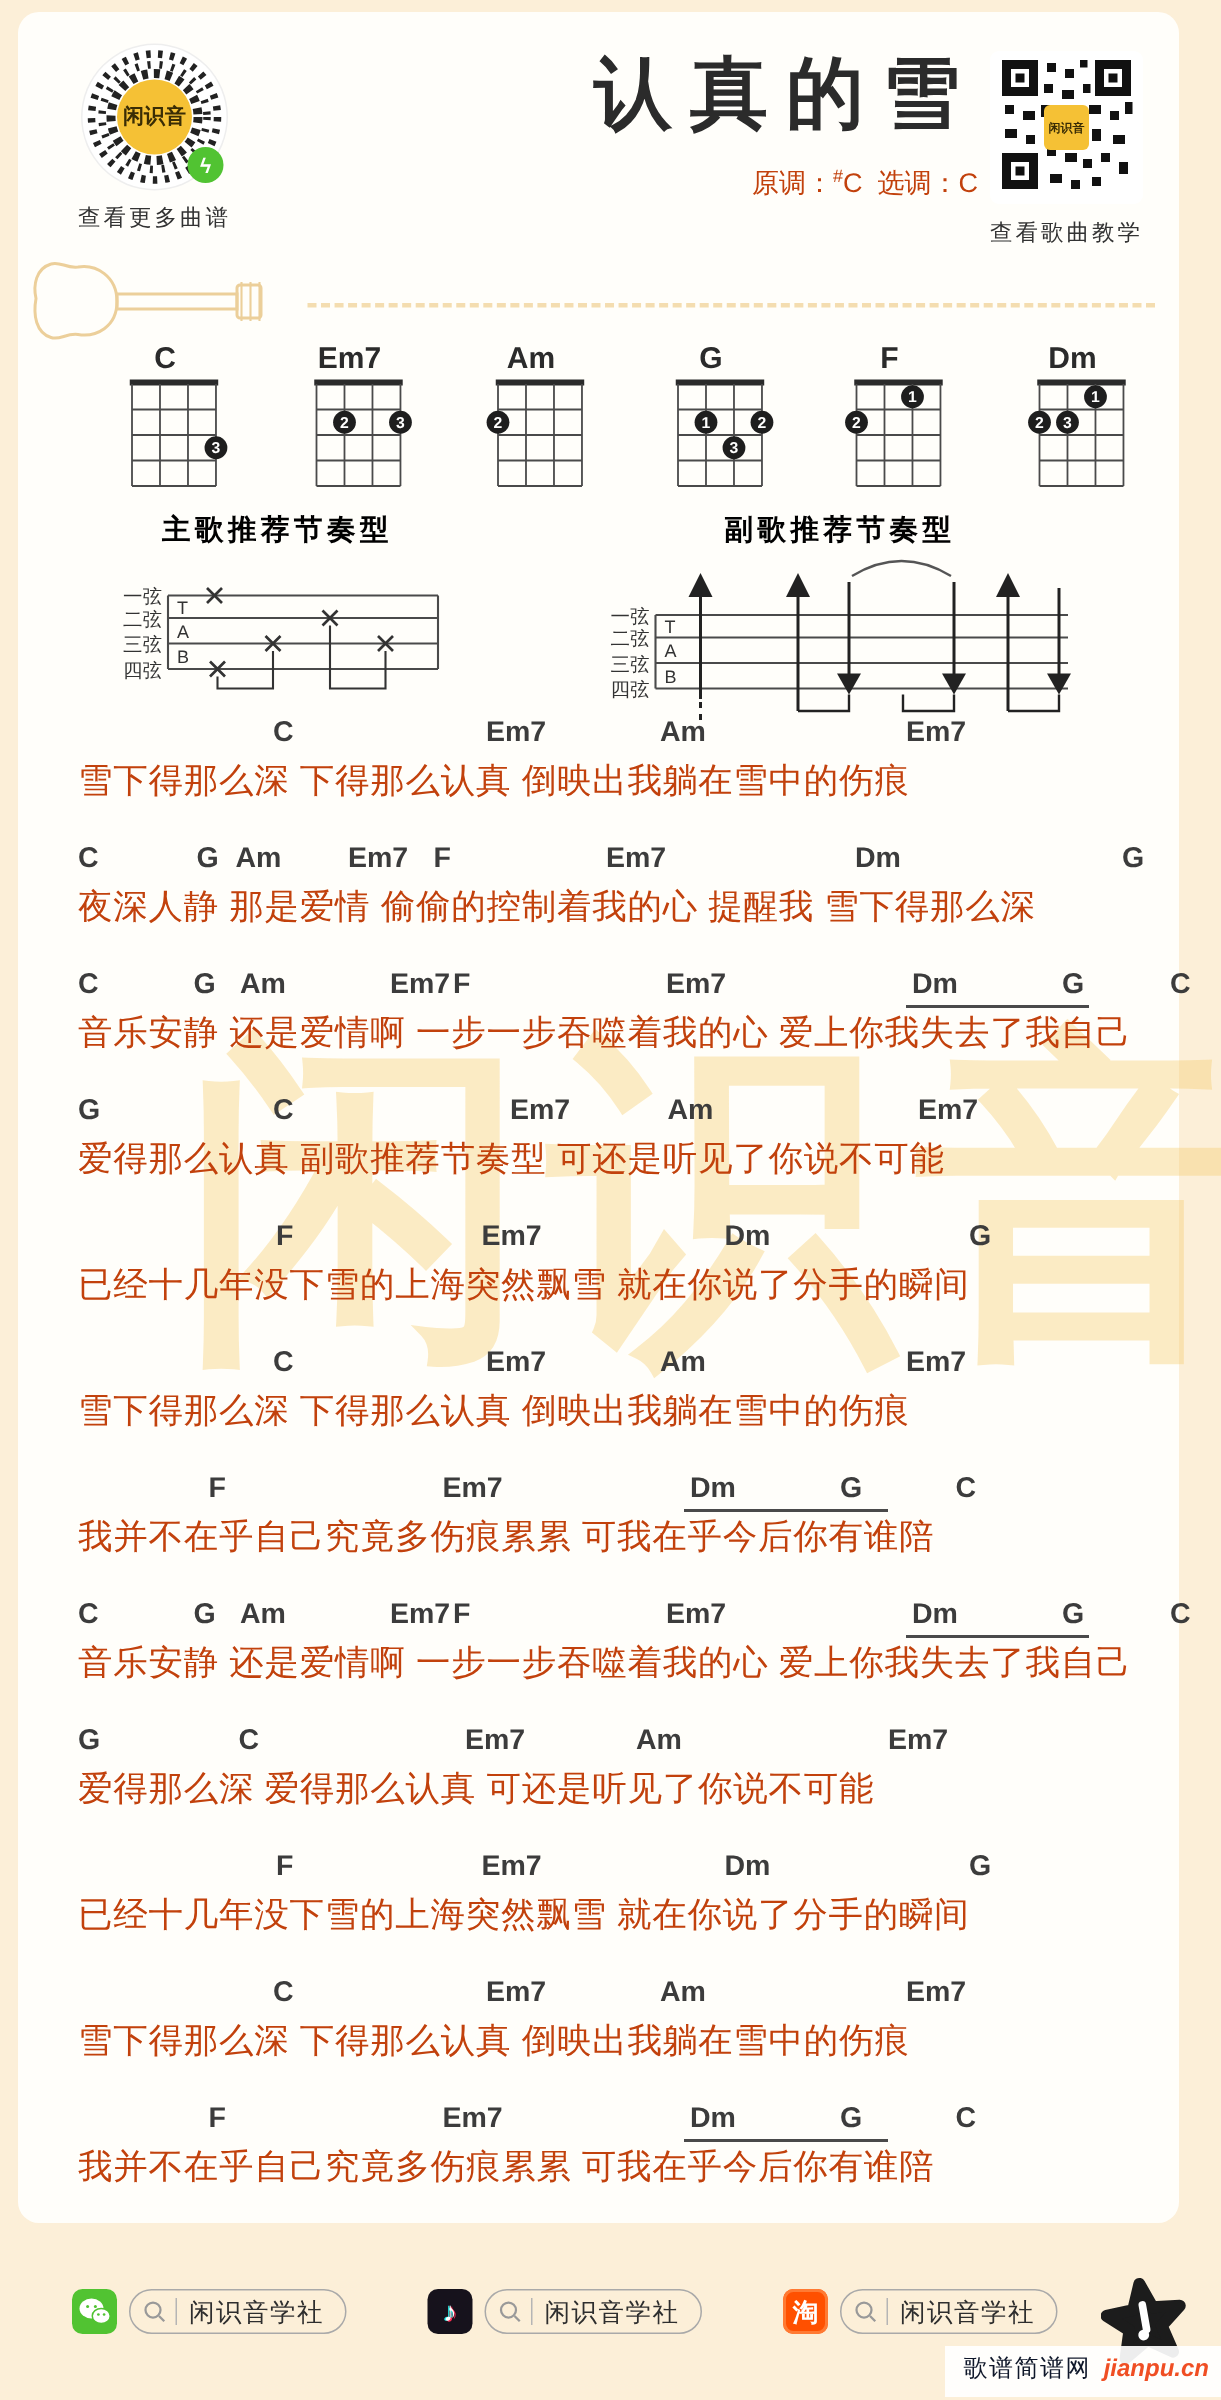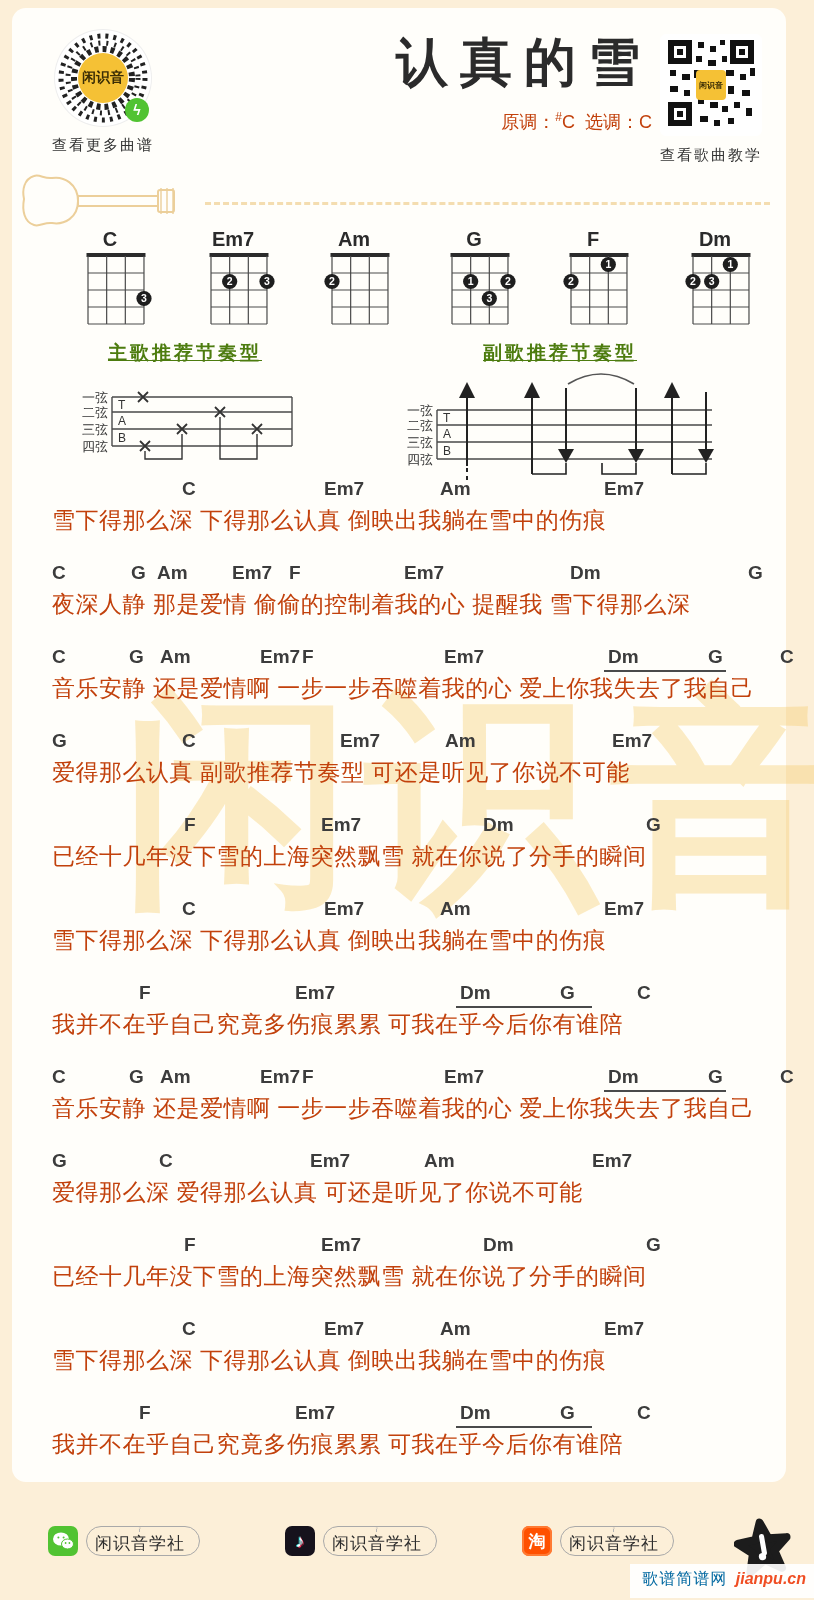--- a/index.html
+++ b/index.html
@@ -28,47 +28,47 @@
   .qr-center{position:absolute;left:36px;top:36px;width:30px;height:30px;background:#f5c135;border-radius:4px;
              display:flex;align-items:center;justify-content:center;font-size:8px;font-weight:700;color:#3a2d05;}
   
   .divider{position:absolute;left:8px;top:158px;width:760px;height:70px;}
   .divider .dash{position:absolute;left:185px;top:36px;width:565px;border-top:3px dashed #f4ddb0;}
   
   .chords-row{position:absolute;left:0;top:220px;width:774px;height:115px;}
   .chord-diagram{position:absolute;width:60px;text-align:center;}
   .cd-name{font-size:20px;font-weight:700;color:#2b2b2b;height:24px;}
   
-  .rhythm-title{font-size:19px;font-weight:700;letter-spacing:3px;color:#4d7c0f;text-align:center;height:26px;text-decoration:underline;}
+  .rhythm-title{font-size:19px;font-weight:700;letter-spacing:3px;color:#000000;text-align:center;height:26px;}
   .rhythm-left{position:absolute;left:38px;top:332px;width:270px;}
   .rhythm-right{position:absolute;left:378px;top:332px;width:340px;}
   .staff-label{font-size:13px;fill:#333;}
   
   .score{position:absolute;left:40px;top:470px;width:730px;}
   .score-line{position:relative;height:59px;margin-bottom:25px;}
   .chord-row{position:relative;height:26px;}
   .chord{position:absolute;top:0;font-size:19px;font-weight:600;color:#3c3c3c;font-family:"Liberation Sans",sans-serif;}
   .chord-ul{position:absolute;top:24px;border-bottom:2px solid #4a4a4a;height:0;}
   .lyric{font-size:23px;line-height:33px;color:#c2410c;letter-spacing:.5px;white-space:pre;font-weight:500;}
   
   .footer{position:absolute;left:0;top:1518px;width:814px;height:82px;}
   .social-item{position:absolute;top:8px;display:flex;align-items:center;}
   .soc-icon{width:30px;height:30px;border-radius:7px;display:flex;align-items:center;justify-content:center;flex:none;}
   .wechat-bg{background:#51c332;}
   .tiktok-bg{background:#16121c;color:#fff;font-size:18px;
              text-shadow:-1px 0 #25f4ee,1px 1px #fe2c55;}
   .taobao-bg{background:#ff5000;color:#fff;font-size:17px;font-weight:700;box-shadow:inset 0 0 0 2px #ff7a33;}
   .search-pill{margin-left:8px;height:28px;border:1.5px solid #a9a9a9;border-radius:15px;display:flex;
-               align-items:center;padding:0 14px 0 8px;background:transparent;flex-direction:column;}
+               align-items:center;padding:0 14px 0 8px;background:transparent;}
   .pill-divider{width:1px;height:18px;background:#b5b5b5;margin:0 8px 0 6px;}
   .pill-label{font-size:17px;color:#2e2e2e;letter-spacing:1px;}
   .star-logo{position:absolute;right:22px;top:0px;width:58px;height:58px;}
   .jianpu{position:absolute;right:0;top:1564px;background:rgba(255,255,255,.92);padding:5px 8px 8px 12px;
           white-space:nowrap;z-index:5;}
-  .jianpu .site{font-family:"Liberation Serif","DejaVu Serif",serif;font-size:16px;color:#0369a1;letter-spacing:1px;}
+  .jianpu .site{font-family:"Liberation Serif","DejaVu Serif",serif;font-size:16px;color:#0f172a;letter-spacing:1px;}
   .jianpu .url{font-size:16px;color:#f04e23;font-style:italic;font-weight:700;margin-left:4px;}
 </style>
 </head>
 <body>
 
 <div class="page">
   <div class="card">
     <div class="watermark">闲识音</div>
     <div class="card-content">
 

